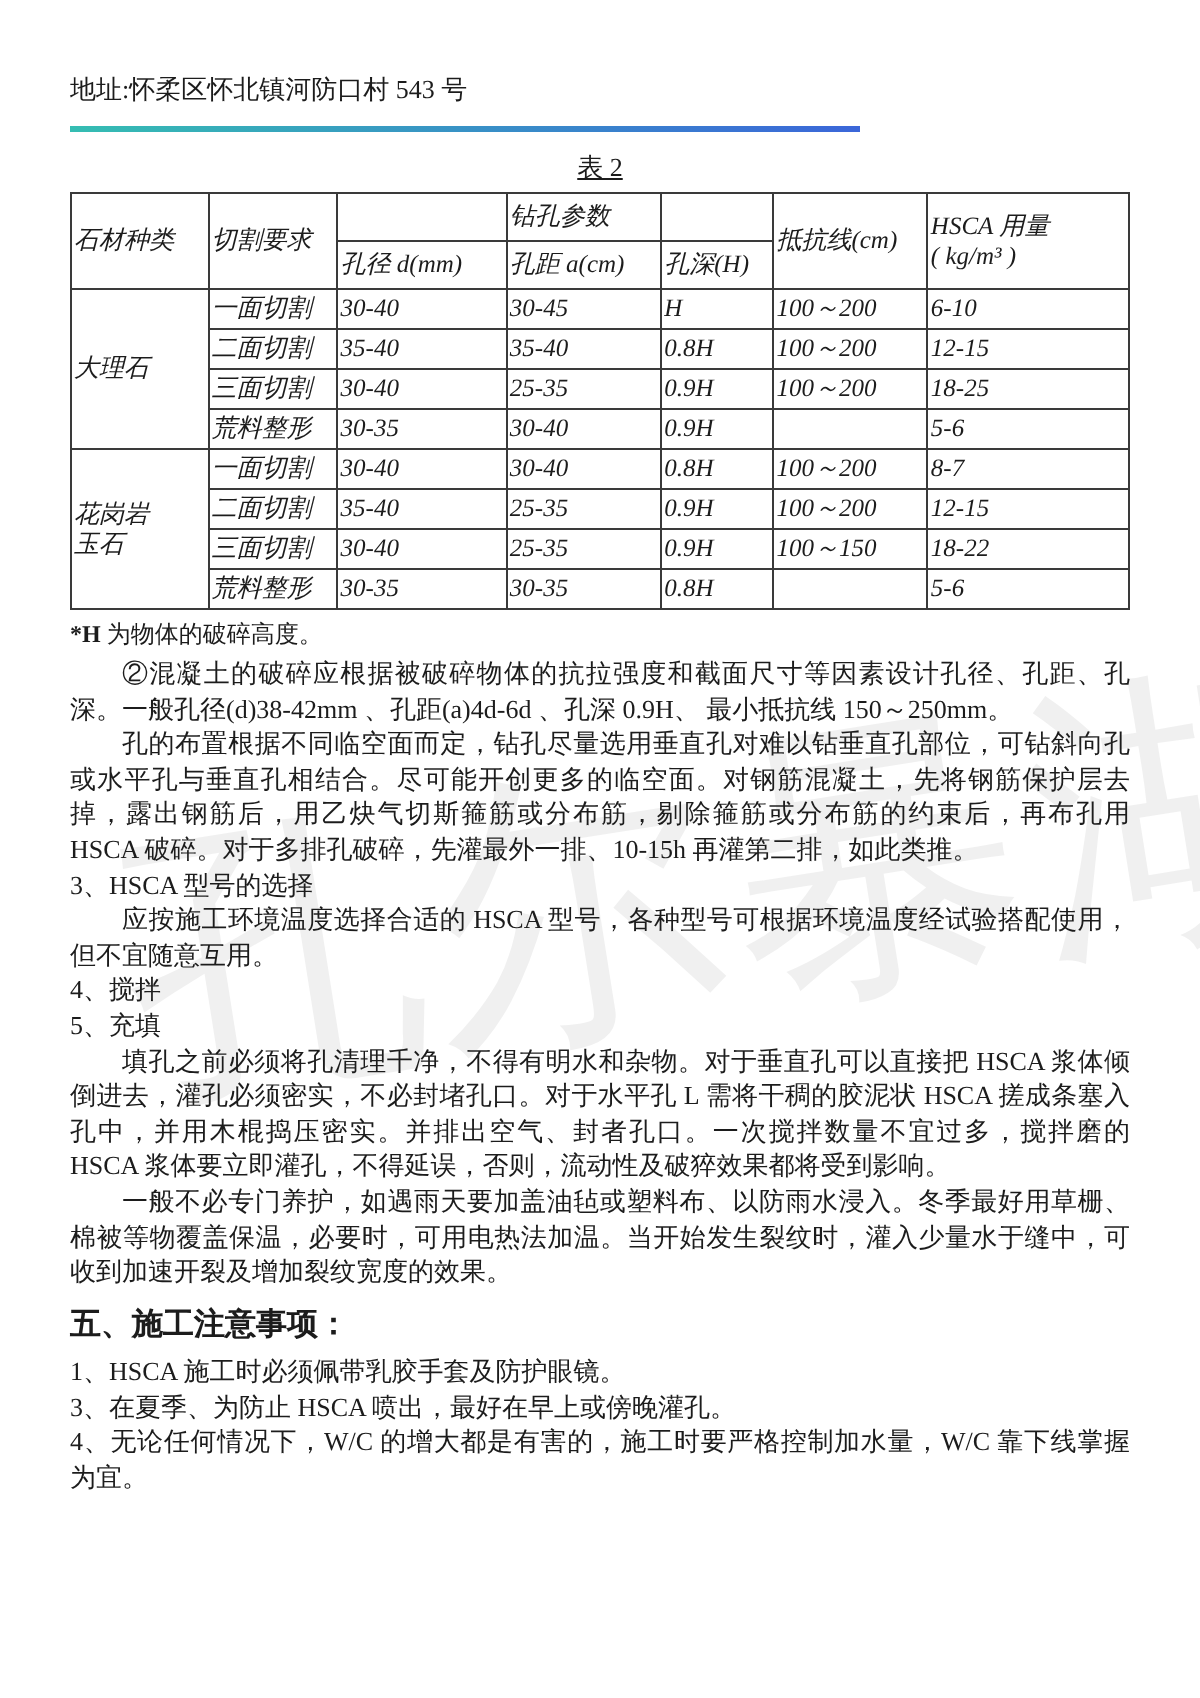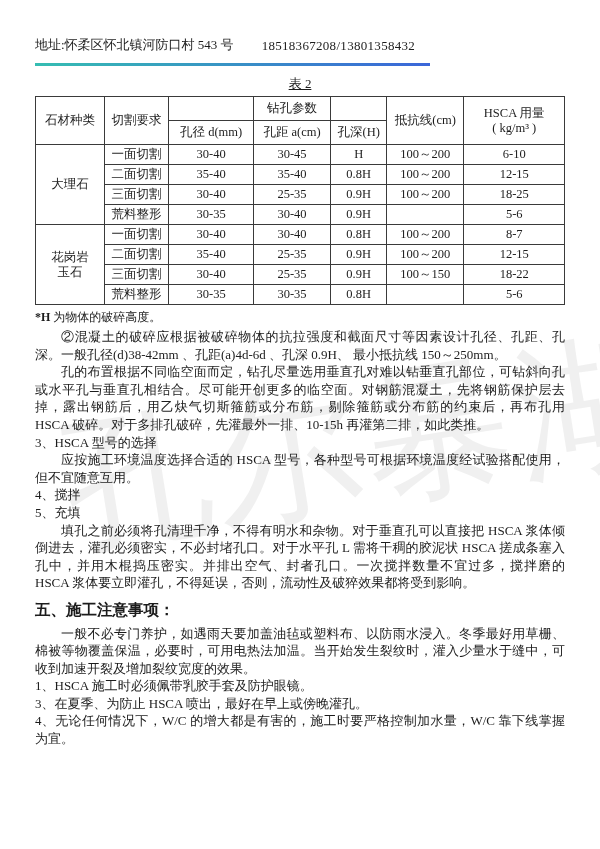--- a/index.html
+++ b/index.html
@@ -18,42 +18,41 @@
   }
   .inner { position:relative; z-index:1; padding:36px 35px 0 35px; }
   .hdr { display:flex; align-items:flex-end; font-size:13px; }
   .hdr .phone { margin-left:28px; letter-spacing:0.3px; }
   .rule { height:3px; width:395px; margin-top:9px;
     background:linear-gradient(90deg,#35bdb2 0%,#3b66d9 100%); }
   .caption { text-align:center; font-size:13px; margin-top:9px;text-decoration:underline; }
   table.spec { width:100%; border-collapse:collapse; margin-top:3px; table-layout:fixed; }
   table.spec th, table.spec td {
     border:1px solid #3a3a3a; font-size:12.5px; font-weight:normal;
-    text-align:center; vertical-align:middle; padding:2px 1px; line-height:15px;
+    text-align:left; vertical-align:middle; padding:2px 1px; line-height:15px;font-style:italic;
   }
   table.spec thead th { padding:4px 1px; }
   .group-name { white-space:pre-line; }
   .note { font-size:12px; margin-top:4px; }
   .note .star { font-weight:bold; }
   .content { margin-top:2px; font-size:13px; line-height:17.6px; }
   .block.para { text-indent:2em; text-align:justify; }
   .block.headline { text-align:left; }
   .block.heading-big { font-size:15.5px; font-weight:bold; margin:9px 0 6px 0; }
   .block.item { text-align:justify; }
 </style>
 </head>
 <body>
 
 <div class="page">
   <div class="watermark">孔尔暴湖</div>
   <div class="inner">
 
     <div class="hdr">
       <span class="address">地址:怀柔区怀北镇河防口村 543 号</span>
-      <span class="phone">18518367208/13801358432</span>
     </div>
     <div class="rule"></div>
 
     <div class="caption">表 2</div>
 
     <table class="spec">
       <colgroup>
         <col style="width:13%">
           <col style="width:12.2%">
           <col style="width:16%">
@@ -157,21 +156,21 @@
     </div>
 
     <div class="content">
         <div class="block para">②混凝土的破碎应根据被破碎物体的抗拉强度和截面尺寸等因素设计孔径、孔距、孔深。一般孔径(d)38-42mm 、孔距(a)4d-6d 、孔深 0.9H、 最小抵抗线 150～250mm。</div>
         <div class="block para">孔的布置根据不同临空面而定，钻孔尽量选用垂直孔对难以钻垂直孔部位，可钻斜向孔或水平孔与垂直孔相结合。尽可能开创更多的临空面。对钢筋混凝土，先将钢筋保护层去掉，露出钢筋后，用乙炔气切斯箍筋或分布筋，剔除箍筋或分布筋的约束后，再布孔用 HSCA 破碎。对于多排孔破碎，先灌最外一排、10-15h 再灌第二排，如此类推。</div>
         <div class="block headline">3、HSCA 型号的选择</div>
         <div class="block para">应按施工环境温度选择合适的 HSCA 型号，各种型号可根据环境温度经试验搭配使用，但不宜随意互用。</div>
         <div class="block headline">4、搅拌</div>
         <div class="block headline">5、充填</div>
         <div class="block para">填孔之前必须将孔清理千净，不得有明水和杂物。对于垂直孔可以直接把 HSCA 浆体倾倒进去，灌孔必须密实，不必封堵孔口。对于水平孔 L 需将干稠的胶泥状 HSCA 搓成条塞入孔中，并用木棍捣压密实。并排出空气、封者孔口。一次搅拌数量不宜过多，搅拌磨的 HSCA 浆体要立即灌孔，不得延误，否则，流动性及破猝效果都将受到影响。</div>
+        <div class="block para">一般不必专门养护，如遇雨天要加盖油毡或塑料布、以防雨水浸入。冬季最好用草栅、棉被等物覆盖保温，必要时，可用电热法加温。当开始发生裂纹时，灌入少量水于缝中，可收到加速开裂及增加裂纹宽度的效果。</div>
         <div class="block heading-big">五、施工注意事项：</div>
-        <div class="block para">一般不必专门养护，如遇雨天要加盖油毡或塑料布、以防雨水浸入。冬季最好用草栅、棉被等物覆盖保温，必要时，可用电热法加温。当开始发生裂纹时，灌入少量水于缝中，可收到加速开裂及增加裂纹宽度的效果。</div>
         <div class="block item">1、HSCA 施工时必须佩带乳胶手套及防护眼镜。</div>
         <div class="block item">3、在夏季、为防止 HSCA 喷出，最好在早上或傍晚灌孔。</div>
         <div class="block item">4、无论任何情况下，W/C 的增大都是有害的，施工时要严格控制加水量，W/C 靠下线掌握为宜。</div>
       </div>
 
   </div>
 </div>
 
 </body></html>

